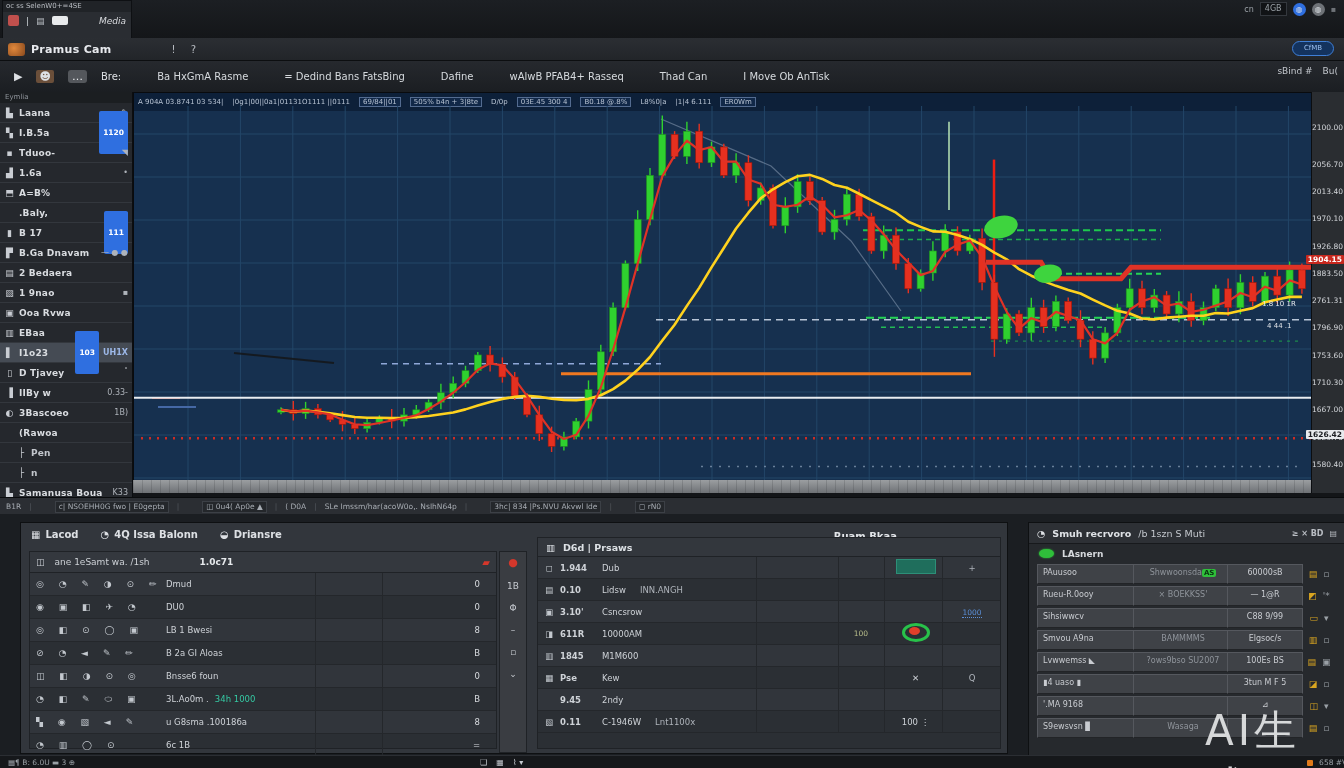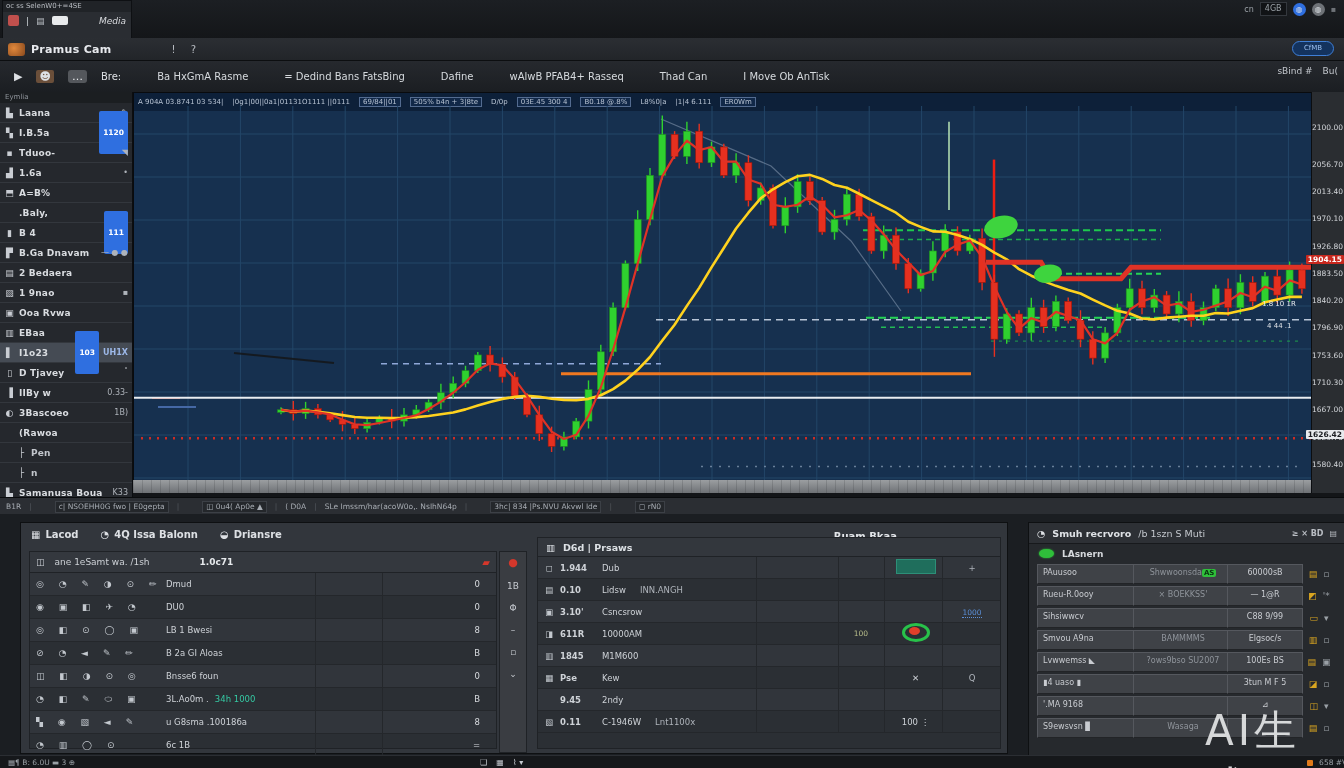--- a/index.html
+++ b/index.html
@@ -196,21 +196,21 @@
           <span class="ic">⬒</span>
           <span class="lb">A=B%</span>
         </div>
         <div class="sbrow">
           <span class="ic"></span>
           <span class="lb">.Baly,</span>
           <span class="rt">—</span>
         </div>
         <div class="sbrow">
           <span class="ic">▮</span>
-          <span class="lb">B 4</span>
+          <span class="lb">B 17</span>
           <span class="badge">111</span>
         </div>
         <div class="sbrow">
           <span class="ic">▛</span>
           <span class="lb">B.Ga Dnavam</span>
           <span class="rt">— ● ●</span>
         </div>
         <div class="sbrow">
           <span class="ic">▤</span>
           <span class="lb">2 Bedaera</span>
@@ -510,21 +510,21 @@
       </svg>
   </div>
 
   <div id="paxis" class="abs">
       <div class="axlab" style="top: 31px;">2100.00</div>
       <div class="axlab" style="top: 68.2437px;">2056.70</div>
       <div class="axlab" style="top: 95.3445px;">2013.40</div>
       <div class="axlab" style="top: 122.445px;">1970.10</div>
       <div class="axlab" style="top: 149.546px;">1926.80</div>
       <div class="axlab" style="top: 177.277px;">1883.50</div>
-      <div class="axlab" style="top: 204.378px;">1840.20</div>
+      <div class="axlab" style="top: 204.378px;">2761.31</div>
       <div class="axlab" style="top: 231.479px;">1796.90</div>
       <div class="axlab" style="top: 258.58px;">1753.60</div>
       <div class="axlab" style="top: 286.311px;">1710.30</div>
       <div class="axlab" style="top: 313.412px;">1667.00</div>
       <div class="axlab" style="top: 340.513px;">1623.70</div>
       <div class="axlab" style="top: 368.244px;">1580.40</div>
       <div class="axtag" style="top: 163.042px; background: rgb(200, 40, 30); color: rgb(255, 255, 255);">1904.15</div>
       <div class="axtag" style="top: 338.252px; background: rgb(232, 234, 237); color: rgb(28, 30, 34);">1626.42</div>
     </div>
 

